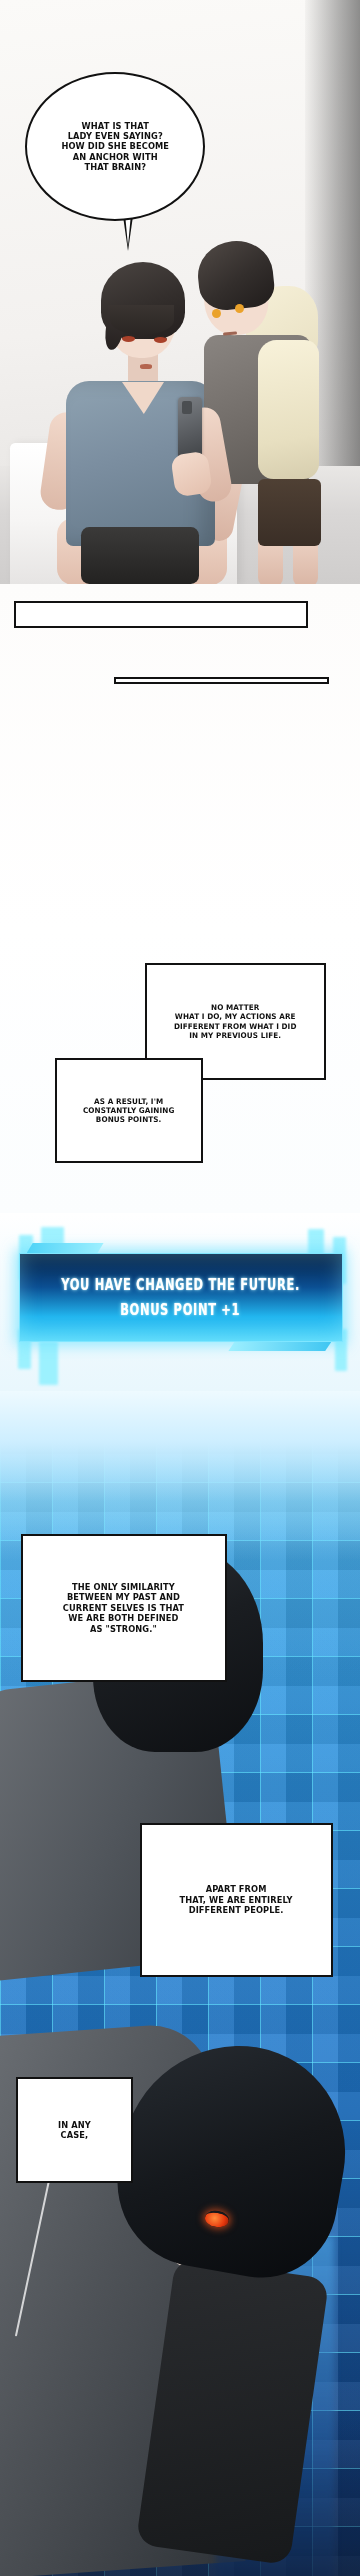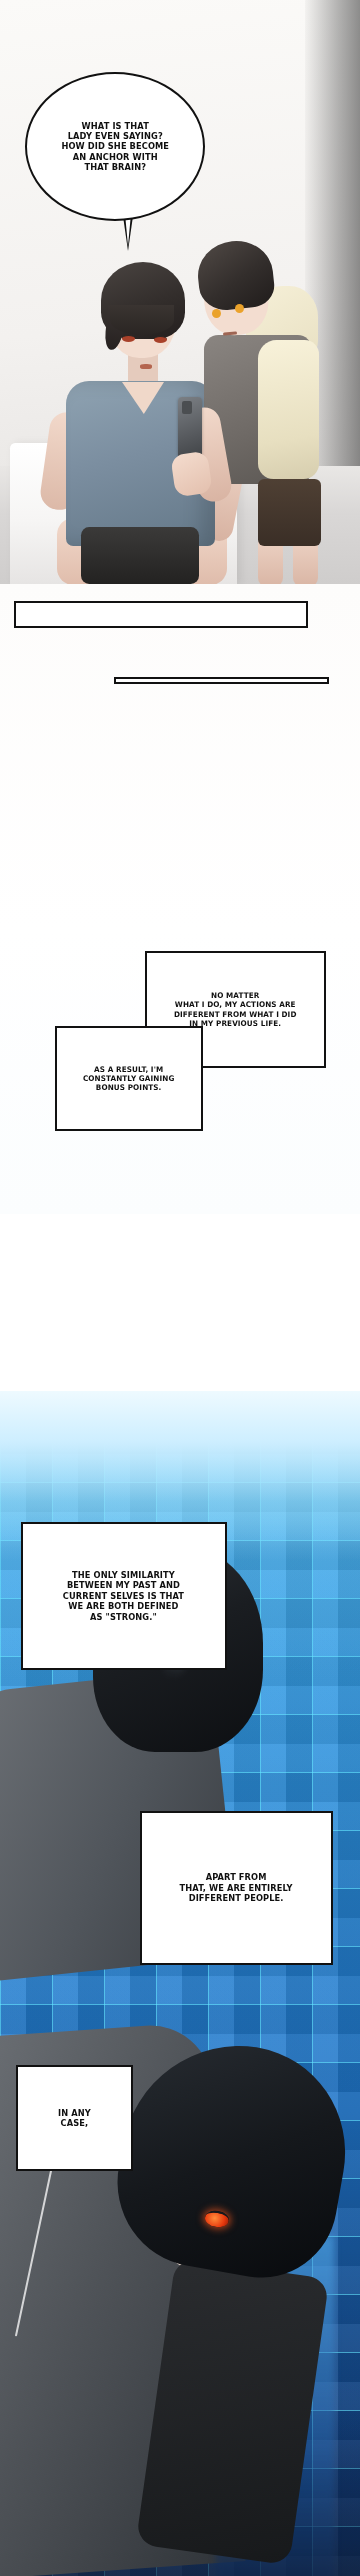--- a/index.html
+++ b/index.html
@@ -136,21 +136,21 @@
   }
   .bubble-tail::after {
     content:""; position:absolute; left:-4.1px; top:-48px;
     border-left:4.1px solid transparent; border-right:4.1px solid transparent;
     border-top:43px solid #fff;
   }
 
   
   .cap {
     position:absolute; z-index:25; background:#fff; border:2.1px solid #111;
-    display:flex; align-items:center; justify-content:center; text-align:center;
+    display:flex; align-items:center; justify-content:center; text-align:center;margin-top:12px;
   }
   .cap-empty { position:absolute; z-index:25; background:#fff; border:2.1px solid #111; }
 
   .txt {
     font-family:"DejaVu Sans", sans-serif;
     font-weight:700; color:#101010;
     letter-spacing:0.1px; line-height:1.18;
     text-transform:uppercase;
     white-space:pre-line;
     transform:scaleX(.94);
@@ -327,27 +327,41 @@
 
     <div class="cap-empty" style="left:114px; top:93px; width:215px; height:7.2px;"></div>
 
     <div class="cap" style="left:145px; top:367px; width:181px; height:117px;">
       <span class="txt" style="font-size:7.7px;">NO MATTER
 WHAT I DO, MY ACTIONS ARE
 DIFFERENT FROM WHAT I DID
 IN MY PREVIOUS LIFE.</span>
     </div>
 
-    <div class="cap" style="left:55px; top:442px; width:148px; height:105px;">
+    <div class="cap" style="left:55px; top:462px; width:148px; height:105px;">
       <span class="txt" style="font-size:7.7px;">AS A RESULT, I'M
 CONSTANTLY GAINING
 BONUS POINTS.</span>
     </div>
   </div>
 
+  <div class="panel" id="panel-3">
+    <div class="hud-glow-block" style="left:18.5px; top:21.6px;  width:14.4px; height:45px;"></div>
+    <div class="hud-glow-block" style="left:41px; top:14.4px;  width:23px; height:56px;"></div>
+    <div class="hud-glow-block" style="left:17.5px; top:116px; width:13.4px; height:40px;"></div>
+    <div class="hud-glow-block" style="left:39px; top:128px; width:18.5px; height:44px;"></div>
+    <div class="hud-glow-block" style="left:308px;top:15.5px;  width:15.5px; height:52px;"></div>
+    <div class="hud-glow-block" style="left:333px;top:24px;  width:13.4px; height:47px;"></div>
+    <div class="hud-glow-block" style="left:335px;top:116px; width:12.4px; height:42px;"></div>
+
+    <div id="hud-frame">
+      <span class="hud-text" id="hud-line1">YOU HAVE CHANGED THE FUTURE.</span>
+      <span class="hud-text" id="hud-line2">BONUS POINT +1</span>
+    </div>
+  </div>
 
   <div class="panel" id="panel-4">
     <div id="p4-grid"></div>
     <div id="p4-topfade"></div>
 
     <div id="bv-neck"></div>
     <div id="bv-shoulder"></div>
     <div id="bv-hair"></div>
 
     <div id="fv-cape"></div>

